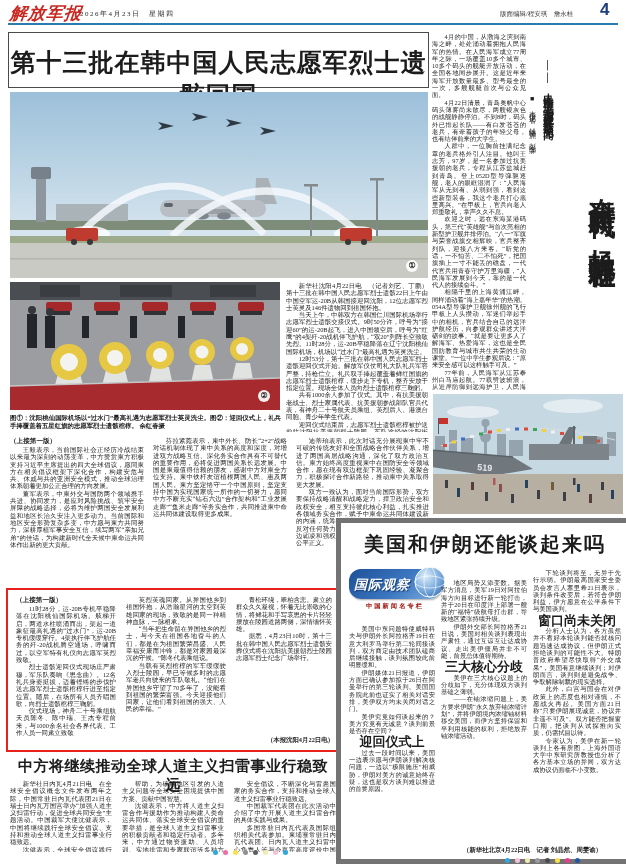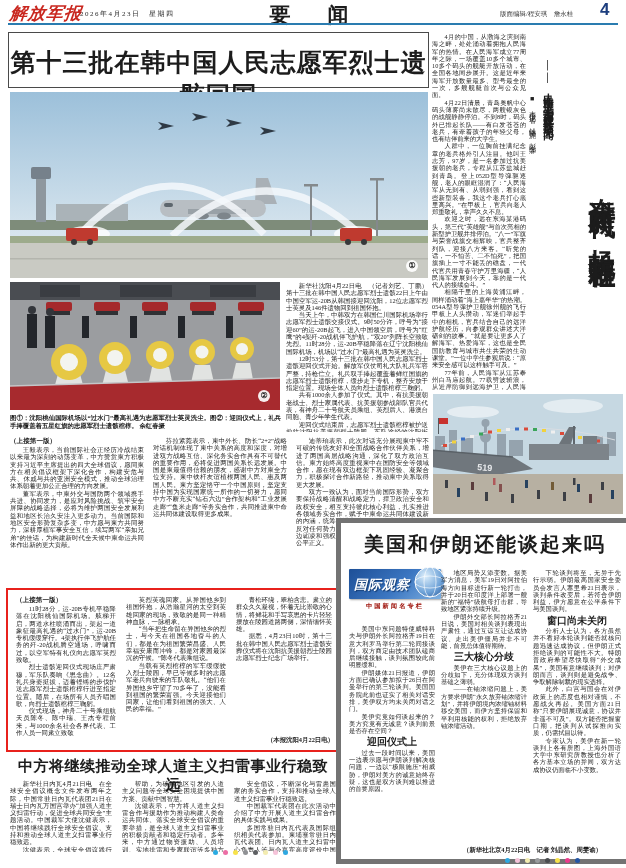--- a/index.html
+++ b/index.html
@@ -2,21 +2,21 @@
 <html><head>
 <meta charset="utf-8">
 <style>
   html,body{margin:0;padding:0;background:#ffffff;}
   .page{position:relative;width:626px;height:868px;background:#fff;overflow:hidden;
         font-family:"Liberation Serif","DejaVu Serif",serif;color:#1c1c1c;}
   .abs{position:absolute;}
   .sans{font-family:"Liberation Sans","DejaVu Sans",sans-serif;}
   .bt{font-size:6.4px;line-height:7.3px;text-align:justify;overflow:hidden;}
   .bt p{margin:0;text-indent:2em;}
-  h4.sub{font-family:"Liberation Sans","DejaVu Sans",sans-serif;font-size:10px;font-weight:bold;
+  h4.sub{font-family:"Liberation Sans","DejaVu Sans",sans-serif;font-size:13px;font-weight:bold;
          text-align:center;margin:4px 0 3px 0;text-indent:0;}
   .contlabel{font-weight:bold;font-size:6.6px;line-height:8px;margin-bottom:1px;}
   
   .masthead{left:10px;top:2px;font-size:17px;font-weight:bold;font-style:italic;color:#c9271f;
             letter-spacing:1px;transform:skewX(-6deg);}
   .dateline{left:80px;top:9px;font-size:7px;letter-spacing:1.5px;color:#2a2a2a;}
   .sectiontitle{left:0;top:1px;width:626px;text-align:center;font-size:21px;font-weight:bold;letter-spacing:8px;}
   .editors{left:500px;top:10px;font-size:6.5px;color:#333;}
   .pagenum{left:600px;top:0px;font-size:17px;font-weight:bold;color:#1d3e7e;}
   .headrule{left:8px;top:23px;width:610px;height:2px;background:#2a7cb0;}
@@ -35,41 +35,40 @@
   .demhead{margin:3px;text-align:center;font-size:15px;font-weight:bold;letter-spacing:0.5px;}
   
   .vtitle{writing-mode:vertical-rl;text-orientation:mixed;font-family:"Liberation Sans","DejaVu Sans",sans-serif;
           font-size:27px;font-weight:bold;letter-spacing:4px;}
   .vsub{writing-mode:vertical-rl;text-orientation:mixed;font-size:10.5px;font-weight:bold;letter-spacing:2px;}
   .vby{writing-mode:vertical-rl;text-orientation:mixed;font-size:7px;letter-spacing:2px;color:#222;}
   
   .intlbox{left:336px;top:518px;width:288px;height:336px;border:5px solid #737373;background:#fff;}
   .intlhead{margin:0;padding-top:8px;text-align:center;font-size:20px;font-weight:bold;letter-spacing:2px;}
   .badge{position:absolute;left:8px;top:46px;width:92px;height:44px;}
-  .badgemain{position:relative;width:92px;height:30px;border-radius:1px;
+  .badgemain{position:relative;width:92px;height:30px;border-radius:12px;
              background:linear-gradient(135deg,#1d4f97 0%,#3c77c2 55%,#7fb0e0 100%);
              box-shadow:1px 1px 2px rgba(0,0,0,.35);}
   .badgetitle{position:absolute;left:5px;top:7px;color:#fff;font-weight:bold;font-style:italic;
               font-size:13px;letter-spacing:1px;text-shadow:1px 1px 1px #143a6e;}
   .badgeglobe{position:absolute;right:-6px;top:-4px;}
   .badgesub{margin-top:3px;text-align:center;font-size:6.3px;letter-spacing:2px;color:#a11a12;font-weight:bold;}
   .intlby{position:absolute;right:6px;bottom:6px;width:160px;text-align:left;font-weight:bold;font-size:6.4px;
           background:#fff;line-height:7.3px;}
   
   .dots{height:6px;}
   .dot{display:inline-block;width:5px;height:5px;border-radius:50%;margin:0 2.5px;vertical-align:top;}
 </style>
 </head>
 <body>
 
 <div class="page">
 
   <div class="abs masthead">解放军报</div>
   <div class="abs dateline">2026年4月23日　星期四</div>
-  <div class="abs sectiontitle sans">要　闻</div>
   <div class="abs editors">版面编辑/程安琪　詹永桂</div>
   <div class="abs pagenum sans">4</div>
   <div class="abs headrule"></div>
 
   <div class="abs leadbox">
     <h1 class="leadhead sans">第十三批在韩中国人民志愿军烈士遗骸回国</h1>
   </div>
 
   <div class="abs photo" style="left:10px;top:92px;width:418px;height:186px;">
     <svg width="418" height="186" viewBox="0 0 418 186">
@@ -327,21 +326,21 @@
       </div>
       <div class="badgesub">中国新闻名专栏</div>
     </div>
     <div class="abs bt" style="left:8px;top:102px;width:86px;height:226px;font-size:6.3px;">
         <p>美国中东问题特使威特科夫与伊朗外长阿拉格齐19日在意大利罗马举行第二轮间接谈判，双方商定由技术团队磋商后继续接触，谈判氛围较此前明显缓和。</p>
         <p>伊朗媒体21日报道，伊朗方面已确认参加拟于26日在阿曼举行的第三轮谈判。美国国务院此前也证实了相关对话安排，美伊双方均未关闭对话之门。</p>
         <p>美伊究竟如何谈起来的？美方究竟有无诚意？谈判前景是否存在空间？</p>
         <h4 class="sub">迎回仪式上</h4>
         <p>过去一段时间以来，美国一边表示愿与伊朗谈判解决核问题，一边以“极限施压”相威胁，伊朗对美方的诚意始终存疑，这也是双方谈判难以推进的首要原因。</p>
       </div>
-    <div class="abs bt" style="left:100px;top:46px;width:86px;height:282px;font-size:6.3px;">
+    <div class="abs bt" style="left:100px;top:56px;width:86px;height:282px;font-size:6.3px;">
         <p>地区局势又添变数。据美军方消息，美军19日对阿拉伯海方向目标进行新一轮打击，并于20日在印度洋上部署一艘新的“福特”级航母打击群，导致地区紧张持续升级。</p>
         <p>伊朗外交部长阿拉格齐21日说，美国对相关谈判表现出严肃性，通过互谅互让达成协议、走出美伊僵局并非不可能，前景总体值得期待。</p>
         <h4 class="sub">三大核心分歧</h4>
         <p>美伊在三大核心议题上的分歧如下，充分体现双方谈判基础之薄弱。</p>
         <p>——在铀浓缩问题上，美方要求伊朗“永久放弃铀浓缩计划”，并将伊朗境内浓缩铀材料移交美国，而伊方坚持保留和平利用核能的权利，拒绝放弃铀浓缩活动。</p>
       </div>
     <div class="abs bt" style="left:192px;top:46px;width:88px;height:282px;font-size:6.3px;">
         <p>下轮谈判将至，无异于先行示弱。伊朗最高国家安全委员会发言人塞里希21日表示，谈判条件改变后，若符合伊朗利益，伊方愿意在公平条件下与美国谈判。</p>
         <h4 class="sub">窗口尚未关闭</h4>
         <p>分析人士认为，各方虽然并不看好本轮谈判能否就核问题迅速达成协议，但伊朗正式拒绝谈判的可能性不大。特朗普政府希望尽快取得“外交成果”，美国有意继续谈判；对伊朗而言，谈判则是避免战争、争取解除制裁的现实选择。</p>

